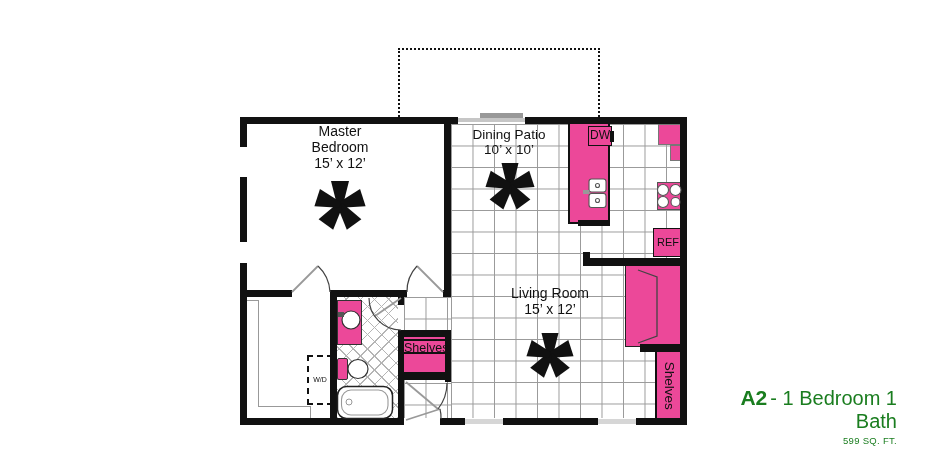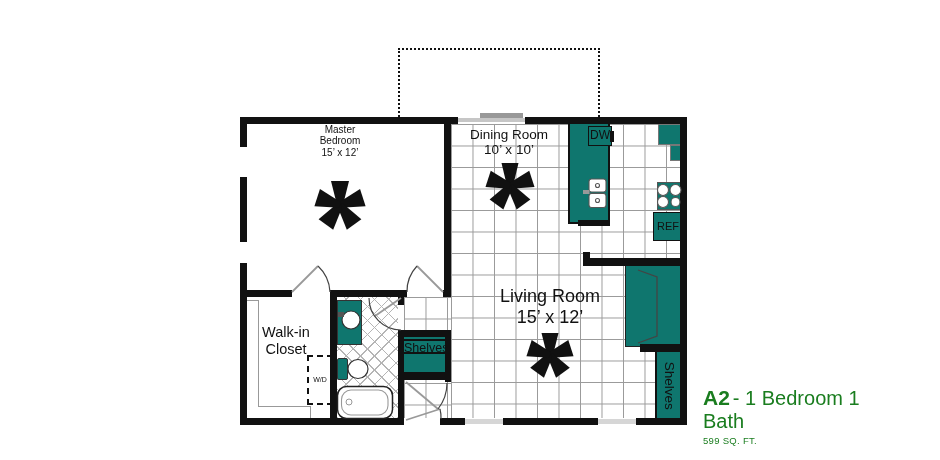--- a/index.html
+++ b/index.html
@@ -6,28 +6,28 @@
   .canvas{position:relative;width:940px;height:460px;background:#fff;overflow:hidden;
           font-family:"Liberation Sans",sans-serif;color:#111}
   .w{position:absolute;background:#111}
   .tiles{position:absolute;background-color:#fff;
     background-image:linear-gradient(#9a9a9a 1px,transparent 1px),
                      linear-gradient(90deg,#9a9a9a 1px,transparent 1px);
     background-size:21.5px 21.5px}
   .bathtiles{position:absolute;background-color:#fff;
     background-image:repeating-linear-gradient(45deg,#b5b5b5 0 1px,transparent 1px 10px),
                      repeating-linear-gradient(-45deg,#b5b5b5 0 1px,transparent 1px 10px)}
-  .whitebox{position:absolute;background:#0f766e;box-sizing:border-box}
+  .whitebox{position:absolute;background:#ec4899;box-sizing:border-box}
   .lbl{position:absolute;text-align:center;line-height:1.14;white-space:pre-line}
   .thin{position:absolute;background:#999}
   .win{position:absolute;background:#d6d6d6}
   .slide{position:absolute}
   .patio{position:absolute;left:398px;top:48px;width:202px;height:69px;box-sizing:border-box;
          border:2px dotted #111;border-bottom:none}
-  .title{position:absolute;left:703px;top:386px;width:194px;text-align:left;color:var(--accent,#1a7d1f)}
+  .title{position:absolute;left:703px;top:386px;width:194px;text-align:right;color:var(--accent,#1a7d1f)}
   .title .l1{font-size:20px}
   .title .code{font-weight:bold;font-size:21px;margin-right:3px}
   .title .area{font-size:9.5px;margin-top:2px;letter-spacing:.3px}
   svg{position:absolute;left:0;top:0;pointer-events:none}
   .vert{transform:rotate(90deg);transform-origin:center center}
 </style>
 </head>
 <body>
 
 <div class="canvas">
@@ -36,21 +36,21 @@
   <div class="tiles" style="left:404px;top:297px;width:47px;height:121px"></div>
   <div class="bathtiles" style="left:337px;top:297px;width:61px;height:121px"></div>
 
   <div class="patio"></div>
 
   <div class="whitebox" style="left:568px;top:121px;width:42px;height:103px;border:2px solid #111"></div>
   <div class="whitebox" style="left:588px;top:126px;width:24px;height:20px;border:1.5px solid #111;text-align:center;font-size:12px;line-height:17px"><span>DW</span></div>
   <div class="whitebox" style="left:658px;top:124px;width:25px;height:21px;border:1px solid #777"></div>
   <div class="whitebox" style="left:670px;top:145px;width:13px;height:16px;border:1px solid #777"></div>
   <div class="whitebox" style="left:657px;top:182px;width:26px;height:28px;border:1px solid #555"></div>
-  <div class="whitebox" style="left:653px;top:212px;width:30px;height:29px;border:1.5px solid #111;text-align:center;font-size:11px;line-height:26px"><span>REF</span></div>
+  <div class="whitebox" style="left:653px;top:228px;width:30px;height:29px;border:1.5px solid #111;text-align:center;font-size:11px;line-height:26px"><span>REF</span></div>
 
   <div class="whitebox" style="left:625px;top:265px;width:55px;height:82px;border:1.5px solid #222;border-right:none"></div>
   <div class="whitebox" style="left:657px;top:352px;width:23px;height:66px"></div>
   <div class="lbl vert" style="left:637px;top:378px;width:64px;font-size:13.5px"><span>Shelves</span></div>
 
   <div class="whitebox" style="left:404px;top:337px;width:41px;height:35px"></div>
   <div class="whitebox" style="left:402px;top:339px;width:46px;height:15px;border:2px solid #111;text-align:center;font-size:12.5px;line-height:14px"><span>Shelves</span></div>
 
   <div class="whitebox" style="left:337px;top:300px;width:25px;height:45px;border:1px solid #333"></div>
   <div class="whitebox" style="left:337px;top:358px;width:11px;height:22px;border:1px solid #333;border-radius:2px"></div>
@@ -91,29 +91,27 @@
   <i class="w" style="left:578px;top:220px;width:32px;height:6px"></i>
   <i class="w" style="left:610px;top:131px;width:4px;height:11px"></i>
   <i class="w" style="left:640px;top:344px;width:47px;height:8px"></i>
   <i class="w" style="left:655px;top:352px;width:2px;height:66px"></i>
 
   <div class="win" style="left:465px;top:419px;width:38px;height:5px"></div>
   <div class="win" style="left:598px;top:419px;width:38px;height:5px"></div>
   <div class="slide" style="left:458px;top:118px;width:67px;height:4px;background:#c6c6c6"></div>
   <div class="slide" style="left:480px;top:113px;width:43px;height:5px;background:#989898"></div>
 
-  <div class="lbl" style="left:270px;top:124px;width:140px;font-size:10px"><span>Master</span>
+  <div class="lbl" style="left:270px;top:124px;width:140px;font-size:14px"><span>Master</span>
 <span>Bedroom</span>
 <span>15’ x 12’</span></div>
-  <div class="lbl" style="left:450px;top:127px;width:118px;font-size:13.5px"><span>Dining Room</span>
+  <div class="lbl" style="left:450px;top:127px;width:118px;font-size:13.5px"><span>Dining Patio</span>
 <span>10’ x 10’</span></div>
-  <div class="lbl" style="left:490px;top:286px;width:120px;font-size:18px"><span>Living Room</span>
+  <div class="lbl" style="left:490px;top:286px;width:120px;font-size:14px"><span>Living Room</span>
 <span>15’ x 12’</span></div>
-  <div class="lbl" style="left:245px;top:324px;width:82px;font-size:14.5px"><span>Walk-in</span>
-<span>Closet</span></div>
 
   <svg width="940" height="460" viewBox="0 0 940 460">
 
     <g transform="translate(340,205)" fill="#111">
       <path d="M0,-3 L24,-9 L24,9 L0,3 Z" transform="rotate(-90)"></path>
       <path d="M0,-3 L24,-9 L24,9 L0,3 Z" transform="rotate(-18)"></path>
       <path d="M0,-3 L24,-9 L24,9 L0,3 Z" transform="rotate(54)"></path>
       <path d="M0,-3 L24,-9 L24,9 L0,3 Z" transform="rotate(126)"></path>
       <path d="M0,-3 L24,-9 L24,9 L0,3 Z" transform="rotate(198)"></path>
     </g>

